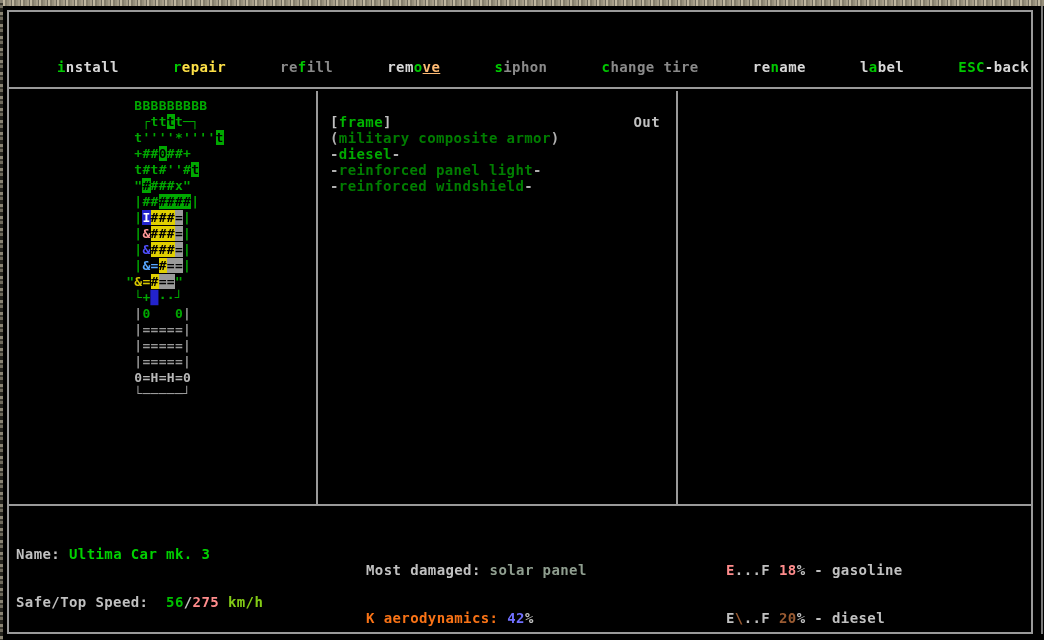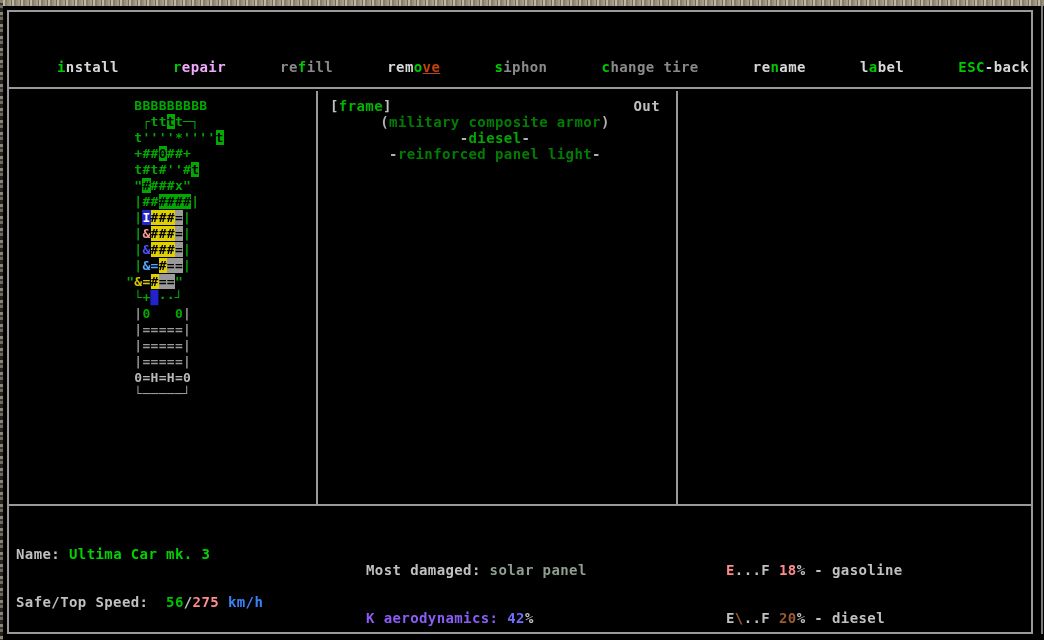--- a/index.html
+++ b/index.html
@@ -22,43 +22,43 @@
               padding:8px 2px 0 48px; white-space:pre; }
   .menu-item { cursor:pointer;margin-top:39px; }
 
   .vdiv1 { position:absolute; left:307px; top:79px; width:2px; height:413px; background:#9a9a9a; }
   .vdiv2 { position:absolute; left:667px; top:79px; width:2px; height:413px; background:#9a9a9a; }
   .hdiv2 { position:absolute; left:0; top:492px; width:100%; height:2px; background:#9a9a9a; }
 
   .art { position:absolute; left:109px; top:86px; white-space:pre; font-size:13px;
          letter-spacing:0.3px; line-height:16px; }
 
-  .parts-panel { position:absolute; left:321px; top:86px; width:330px;text-align:center; }
+  .parts-panel { position:absolute; left:321px; top:102px; width:330px; }
   .parts-header { display:flex; justify-content:space-between; white-space:pre; line-height:16px; }
   .part-line { white-space:pre; line-height:16px; }
 
   .status-left   { position:absolute; left:7px;   top:502px; white-space:pre; line-height:16px; }
   .status-mid    { position:absolute; left:357px; top:518px; white-space:pre; line-height:16px; }
   .status-fuel   { position:absolute; left:717px; top:518px; white-space:pre; line-height:16px; }
 </style>
 </head>
 <body>
 
 <div class="desktop-top"></div>
 <div class="desktop-left"></div>
 <div class="desktop-right"></div>
 
 <div class="window">
 
   <div class="menubar">
     <div class="menu-row">
       <span class="menu-item"><span style="color: rgb(0, 200, 0);">i</span><span style="color: rgb(216, 216, 216);">nstall</span></span>
-      <span class="menu-item"><span style="color: rgb(0, 200, 0);">r</span><span style="color: #f0abfc;">epair</span></span>
+      <span class="menu-item"><span style="color: rgb(0, 200, 0);">r</span><span style="color: #fde047;">epair</span></span>
       <span class="menu-item"><span style="color: rgb(138, 138, 138);">re</span><span style="color: rgb(0, 200, 0);">f</span><span style="color: rgb(138, 138, 138);">ill</span></span>
-      <span class="menu-item"><span style="color: rgb(216, 216, 216);">rem</span><span style="color: rgb(0, 200, 0);">o</span><span style="color: #c2410c; text-decoration: underline;">ve</span></span>
+      <span class="menu-item"><span style="color: rgb(216, 216, 216);">rem</span><span style="color: rgb(0, 200, 0);">o</span><span style="color: #fdba74; text-decoration: underline;">ve</span></span>
       <span class="menu-item"><span style="color: rgb(0, 200, 0);">s</span><span style="color: rgb(138, 138, 138);">iphon</span></span>
       <span class="menu-item"><span style="color: rgb(0, 200, 0);">c</span><span style="color: rgb(138, 138, 138);">hange tire</span></span>
       <span class="menu-item"><span style="color: rgb(216, 216, 216);">re</span><span style="color: rgb(0, 200, 0);">n</span><span style="color: rgb(216, 216, 216);">ame</span></span>
       <span class="menu-item"><span style="color: rgb(216, 216, 216);">l</span><span style="color: rgb(0, 200, 0);">a</span><span style="color: rgb(216, 216, 216);">bel</span></span>
       <span class="menu-item"><span style="color: rgb(0, 200, 0); text-align: center;">ESC</span><span style="color: rgb(216, 216, 216);">-back</span></span>
     </div>
   </div>
 
   <div class="vdiv1"></div>
   <div class="vdiv2"></div>
@@ -67,35 +67,36 @@
   <pre class="art"><div class="art-row"><span style="color: rgb(0, 168, 0);">  BBBBBBBBB</span></div><div class="art-row"><span style="color: rgb(0, 168, 0);">   ┌tt</span><span style="color: rgb(0, 0, 0); background: rgb(0, 168, 0);">t</span><span style="color: rgb(0, 168, 0);">t─┐</span></div><div class="art-row"><span style="color: rgb(0, 168, 0);">  t''''*''''</span><span style="color: rgb(0, 0, 0); background: rgb(0, 168, 0);">t</span></div><div class="art-row"><span style="color: rgb(0, 168, 0);">  +##</span><span style="color: rgb(0, 0, 0); background: rgb(0, 168, 0);">0</span><span style="color: rgb(0, 168, 0);">##+</span></div><div class="art-row"><span style="color: rgb(0, 168, 0);">  t#t#''#</span><span style="color: rgb(0, 0, 0); background: rgb(0, 168, 0);">t</span></div><div class="art-row"><span style="color: rgb(0, 168, 0);">  "</span><span style="color: rgb(0, 0, 0); background: rgb(0, 168, 0);">#</span><span style="color: rgb(0, 168, 0);">###x"</span></div><div class="art-row"><span style="color: rgb(0, 168, 0);">  |##</span><span style="color: rgb(0, 0, 0); background: rgb(0, 168, 0);">####</span><span style="color: rgb(0, 168, 0);">|</span></div><div class="art-row"><span style="color: rgb(0, 168, 0);">  |</span><span style="color: rgb(255, 255, 255); background: rgb(35, 35, 204);">I</span><span style="color: rgb(0, 0, 0); background: rgb(224, 208, 0);">###</span><span style="color: rgb(0, 0, 0); background: rgb(154, 154, 154);">=</span><span style="color: rgb(0, 168, 0);">|</span></div><div class="art-row"><span style="color: rgb(0, 168, 0);">  |</span><span style="color: rgb(255, 152, 152);">&amp;</span><span style="color: rgb(0, 0, 0); background: rgb(224, 208, 0);">###</span><span style="color: rgb(0, 0, 0); background: rgb(154, 154, 154);">=</span><span style="color: rgb(0, 168, 0);">|</span></div><div class="art-row"><span style="color: rgb(0, 168, 0);">  |</span><span style="color: rgb(80, 80, 255);">&amp;</span><span style="color: rgb(0, 0, 0); background: rgb(224, 208, 0);">###</span><span style="color: rgb(0, 0, 0); background: rgb(154, 154, 154);">=</span><span style="color: rgb(0, 168, 0);">|</span></div><div class="art-row"><span style="color: rgb(0, 168, 0);">  |</span><span style="color: rgb(88, 166, 255);">&amp;=</span><span style="color: rgb(0, 0, 0); background: rgb(224, 208, 0);">#</span><span style="color: rgb(0, 0, 0); background: rgb(154, 154, 154);">==</span><span style="color: rgb(0, 168, 0);">|</span></div><div class="art-row"><span style="color: rgb(0, 168, 0);"> "</span><span style="color: rgb(216, 200, 0);">&amp;=</span><span style="color: rgb(0, 0, 0); background: rgb(224, 208, 0);">#</span><span style="color: rgb(0, 0, 0); background: rgb(154, 154, 154);">==</span><span style="color: rgb(0, 168, 0);">"</span></div><div class="art-row"><span style="color: rgb(0, 168, 0);">  └+</span><span style="color: rgb(35, 35, 204);">█</span><span style="color: rgb(0, 168, 0);">··┘</span></div><div class="art-row"><span style="color: rgb(154, 154, 154);">  |</span><span style="color: rgb(0, 168, 0);">0</span><span>   </span><span style="color: rgb(0, 168, 0);">0</span><span style="color: rgb(154, 154, 154);">|</span></div><div class="art-row"><span style="color: rgb(154, 154, 154);">  |=====|</span></div><div class="art-row"><span style="color: rgb(154, 154, 154);">  |=====|</span></div><div class="art-row"><span style="color: rgb(154, 154, 154);">  |=====|</span></div><div class="art-row"><span style="color: rgb(184, 184, 184);">  0=H=H=0</span></div><div class="art-row"><span style="color: rgb(154, 154, 154);">  └─────┘</span></div></pre>
 
   <div class="parts-panel">
     <div class="parts-header">
       <span><span style="color: rgb(192, 192, 192);">[</span><span style="color: rgb(0, 180, 0);">frame</span><span style="color: rgb(192, 192, 192);">]</span></span>
       <span>Out</span>
     </div>
     <div class="part-line"><span style="color: rgb(176, 176, 176);">(</span><span style="color: rgb(0, 125, 0);">military composite armor</span><span style="color: rgb(176, 176, 176);">)</span></div>
     <div class="part-line"><span style="color: rgb(176, 176, 176);">-</span><span style="color: rgb(0, 168, 0);">diesel</span><span style="color: rgb(176, 176, 176);">-</span></div>
     <div class="part-line"><span style="color: rgb(176, 176, 176);">-</span><span style="color: rgb(0, 125, 0);">reinforced panel light</span><span style="color: rgb(176, 176, 176);">-</span></div>
+    <div class="part-line"><span style="color: rgb(176, 176, 176);">-</span><span style="color: rgb(0, 125, 0);">reinforced windshield</span><span style="color: rgb(176, 176, 176);">-</span></div>
   </div>
 
   <div class="status-left">
     <div><span style="color: rgb(192, 192, 192);">Name: </span><span style="color: rgb(0, 210, 0);">Ultima Car mk. 3</span></div>
-    <div><span style="color: rgb(192, 192, 192);">Safe/Top Speed:  </span><span style="color: rgb(0, 192, 0);">56</span><span style="color: rgb(192, 192, 192);">/</span><span style="color: rgb(255, 140, 140);">275</span><span style="color: #3b82f6;"> km/h</span></div>
+    <div><span style="color: rgb(192, 192, 192);">Safe/Top Speed:  </span><span style="color: rgb(0, 192, 0);">56</span><span style="color: rgb(192, 192, 192);">/</span><span style="color: rgb(255, 140, 140);">275</span><span style="color: #84cc16;"> km/h</span></div>
     
     
     
     
     
   </div>
 
   <div class="status-mid">
     <div><span style="color: rgb(192, 192, 192);">Most damaged: </span><span style="color: rgb(143, 158, 143);">solar panel</span></div>
-    <div><span style="color: #8b5cf6;">K aerodynamics: </span><span style="color: rgb(112, 112, 255);">42</span><span style="color: rgb(192, 192, 192);">%</span></div>
+    <div><span style="color: #f97316;">K aerodynamics: </span><span style="color: rgb(112, 112, 255);">42</span><span style="color: rgb(192, 192, 192);">%</span></div>
     
     
     
   </div>
 
   <div class="status-fuel">
     <div><span style="color: rgb(255, 140, 140);">E</span><span style="color: rgb(192, 192, 192);">...F </span><span style="color: rgb(255, 140, 140);">18</span><span style="color: rgb(192, 192, 192);">% - gasoline</span></div>
     <div><span style="color: rgb(192, 192, 192);">E</span><span style="color: rgb(154, 91, 50);">\</span><span style="color: rgb(192, 192, 192);">..F </span><span style="color: rgb(154, 91, 50);">20</span><span style="color: rgb(192, 192, 192);">% - diesel</span></div>
     
     

